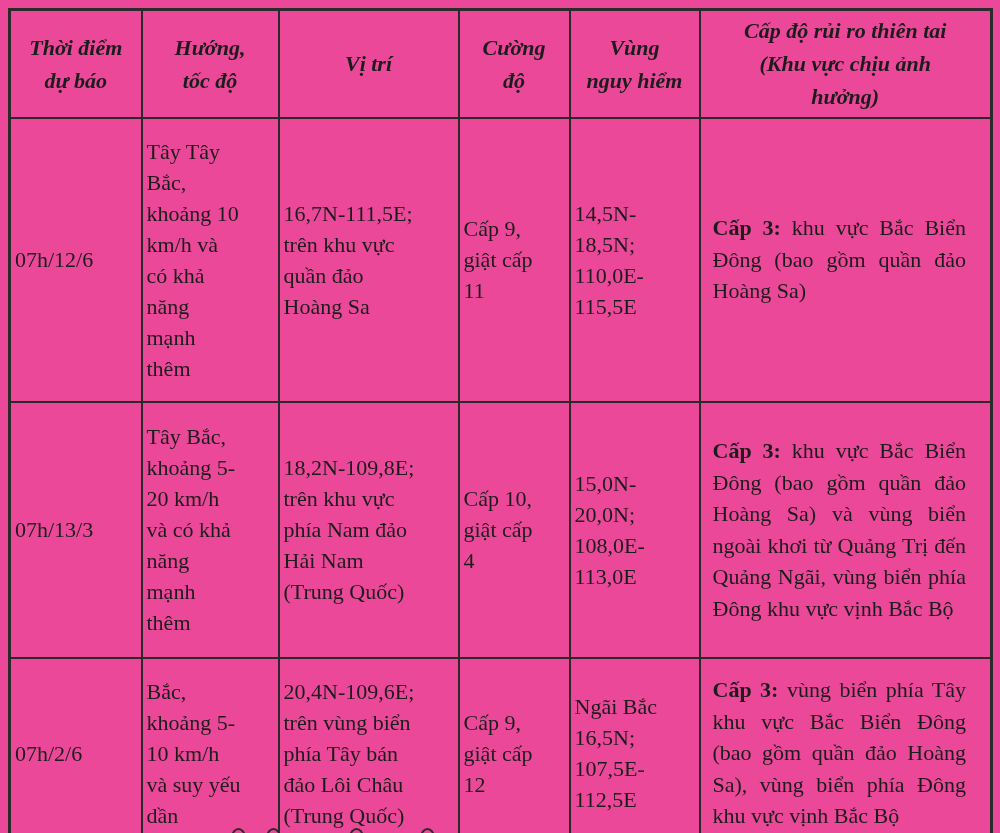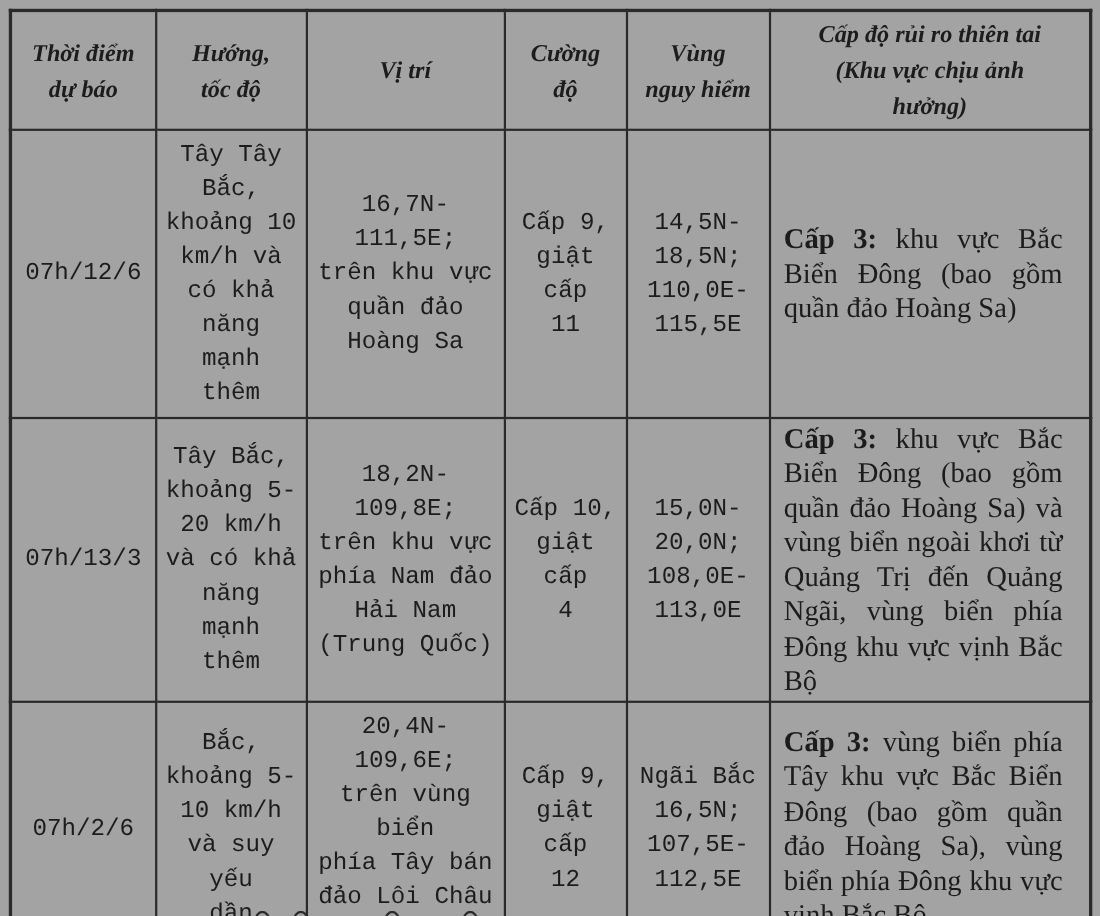--- a/index.html
+++ b/index.html
@@ -4,21 +4,21 @@
 <style>
   html, body {
     margin: 0;
     padding: 0;
     background: #ffffff;
   }
   .page {
     position: relative;
     width: 1000px;
     height: 833px;
-    background: #a3a3a3;
+    background: #ec4899;
     overflow: hidden;
     font-family: "Liberation Serif", "DejaVu Serif", serif;
     color: #1c1c1c;
   }
   table.forecast {
     position: absolute;
     left: 8px;
     top: 8px;
     width: 982px;
     border-collapse: collapse;
@@ -36,28 +36,26 @@
     font-size: 22px;
     line-height: 33px;
     text-align: center;
     vertical-align: middle;
     white-space: pre-line;
     padding: 2px 4px;
   }
   td.cell {
     font-size: 22px;
     line-height: 31px;
-    text-align: center;
     vertical-align: middle;
     white-space: pre-line;
-    padding: 6px 4px;
-    font-family: Liberation Mono, monospace;
+    padding: 17px 4px;
   }
   td.risk {
-    font-size: 26px;
+    font-size: 22px;
     line-height: 31.5px;
     text-align: justify;
     text-align-last: left;
     vertical-align: middle;
     white-space: normal;
     padding: 2px 24px 2px 12px;
   }
   td.risk .risk-bold {
     font-weight: bold;
   }

